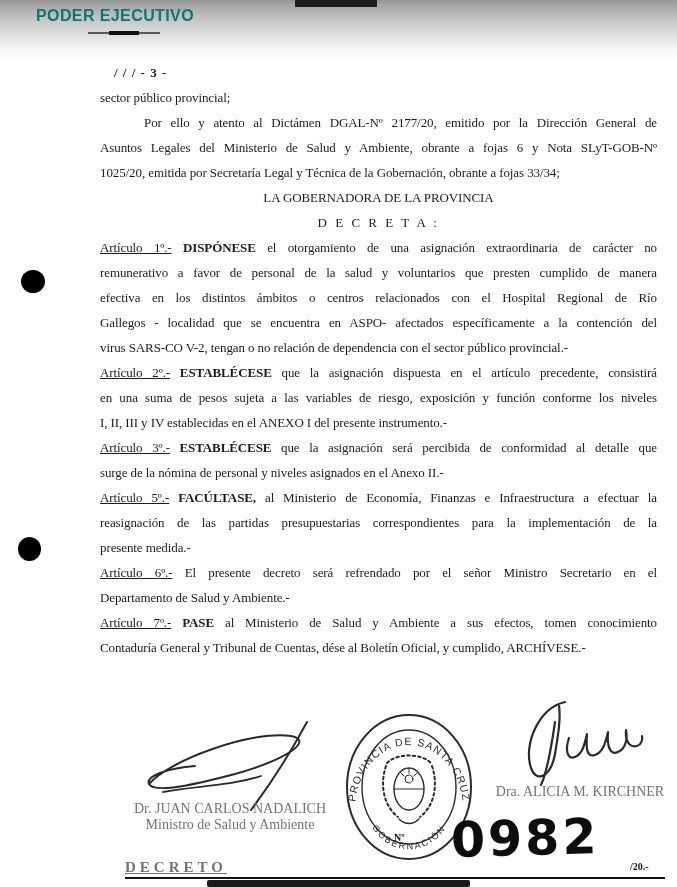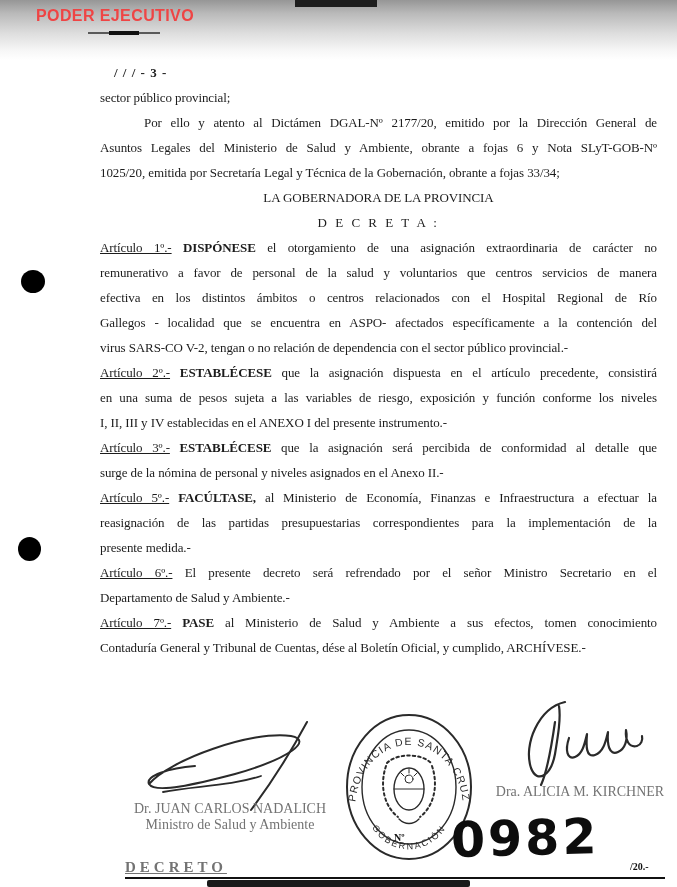--- a/index.html
+++ b/index.html
@@ -9,21 +9,21 @@
     font-family:"Liberation Serif", serif; color:#1c1c1c;
   }
   
   .header-gradient {
     position:absolute; top:0; left:0; right:0; height:60px;
     background:linear-gradient(to bottom, #969696 0%, #b9b9b9 22%, #dddddd 55%, #f7f7f7 85%, #ffffff 100%);
   }
   .header-title {
     position:absolute; top:7px; left:36px;
     font-family:"Liberation Sans", sans-serif; font-weight:bold;
-    font-size:16px; letter-spacing:.4px; color:#ef4444;
+    font-size:16px; letter-spacing:.4px; color:#0f766e;
   }
   .header-rule { position:absolute; top:32px; left:88px; width:72px; height:2px; background:#5a5a5a; }
   .header-rule::after { content:""; position:absolute; left:21px; top:-1px; width:30px; height:4px; background:#111; }
   .top-bar { position:absolute; top:0; left:295px; width:82px; height:7px; background:#1d1d1d; }
   .bottom-bar { position:absolute; top:880px; left:207px; width:263px; height:7px; background:#1a1a1a; border-radius:2px; }
   .hole { position:absolute; background:#000; border-radius:50%; }
   .hole-1 { left:21px; top:270px; width:24px; height:23px; }
   .hole-2 { left:18px; top:537px; width:23px; height:24px; }
 
   
@@ -98,21 +98,21 @@
         <div class="line no-just"><span>1025/20, emitida por Secretaría Legal y Técnica de la Gobernación, obrante a fojas 33/34;</span></div>
       </div>
       <div class="block center">
         <div class="line no-just"><span>LA GOBERNADORA DE LA PROVINCIA</span></div>
       </div>
       <div class="block center-spaced">
         <div class="line no-just"><span>D E C R E T A :</span></div>
       </div>
       <div class="block body">
         <div class="line"><span class="u">Artículo 1º.-</span> <span class="b">DISPÓNESE</span> <span>el otorgamiento de una asignación extraordinaria de carácter no</span></div>
-        <div class="line"><span>remunerativo a favor de personal de la salud y voluntarios que centros servicios de manera</span></div>
+        <div class="line"><span>remunerativo a favor de personal de la salud y voluntarios que presten cumplido de manera</span></div>
         <div class="line"><span>efectiva en los distintos ámbitos o centros relacionados con el Hospital Regional de Río</span></div>
         <div class="line"><span>Gallegos - localidad que se encuentra en ASPO- afectados específicamente a la contención del</span></div>
         <div class="line no-just"><span>virus SARS-CO V-2, tengan o no relación de dependencia con el sector público provincial.-</span></div>
       </div>
       <div class="block body">
         <div class="line"><span class="u">Artículo 2º.-</span> <span class="b">ESTABLÉCESE</span> <span>que la asignación dispuesta en el artículo precedente, consistirá</span></div>
         <div class="line"><span>en una suma de pesos sujeta a las variables de riesgo, exposición y función conforme los niveles</span></div>
         <div class="line no-just"><span>I, II, III y IV establecidas en el ANEXO I del presente instrumento.-</span></div>
       </div>
       <div class="block body">

